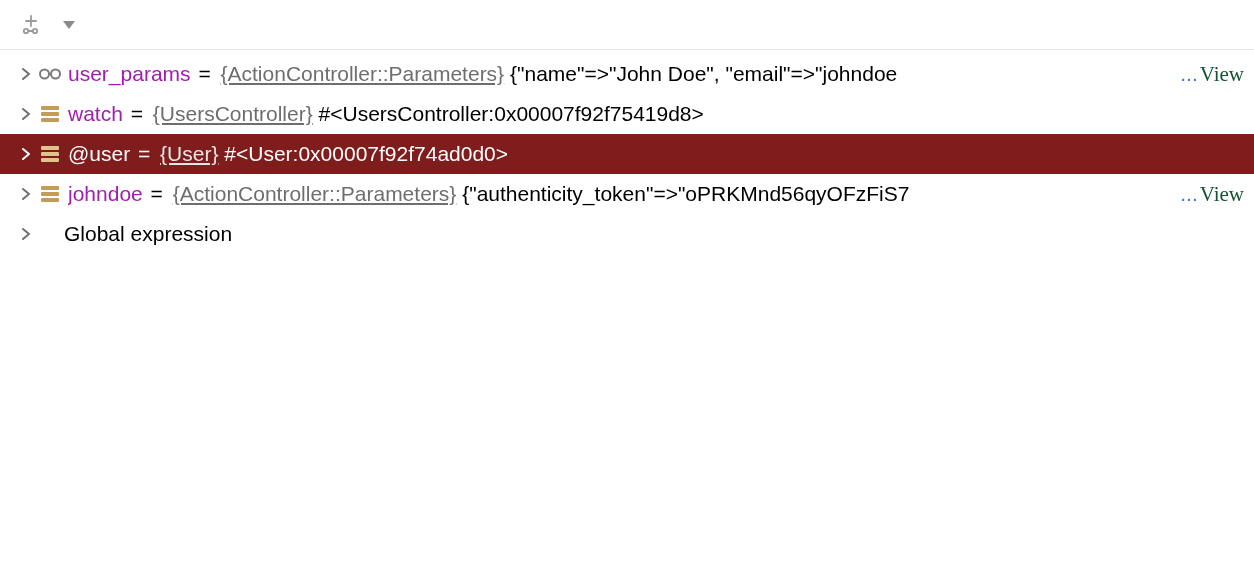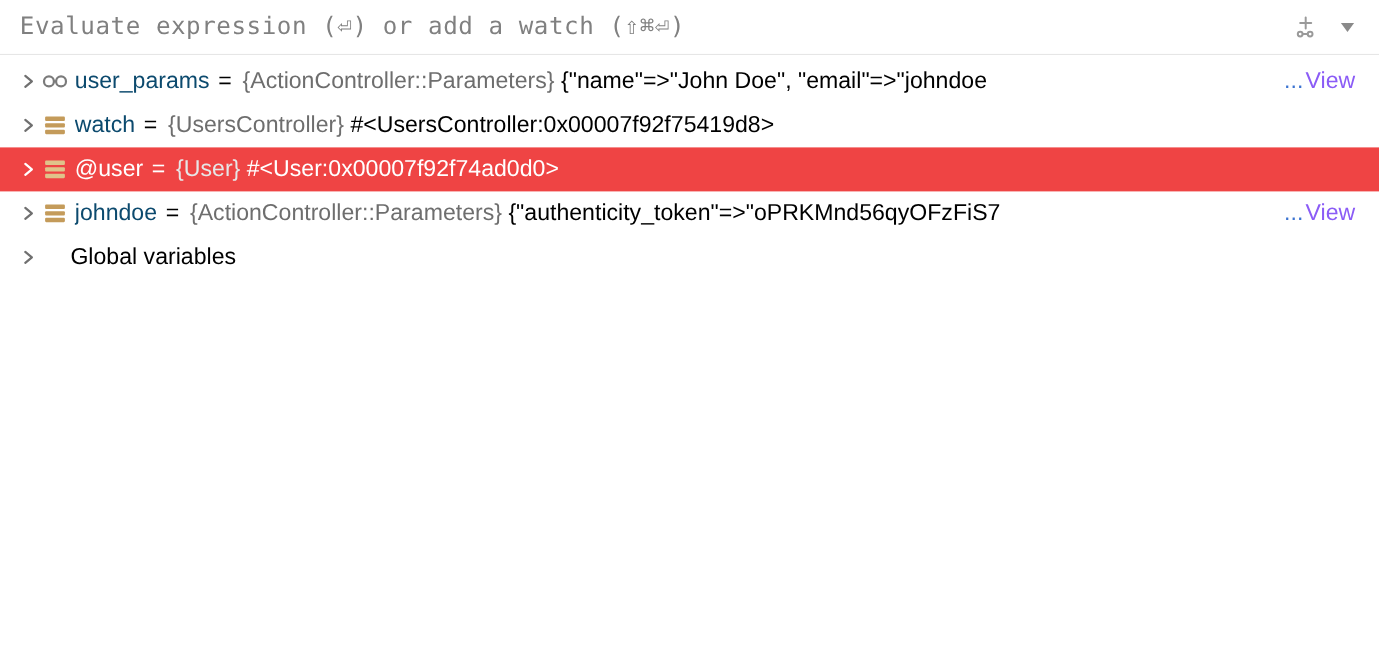--- a/index.html
+++ b/index.html
@@ -45,21 +45,21 @@
     .row {
       display: flex;
       align-items: center;
       height: 40px;
       padding-left: 16px;
       white-space: nowrap;
       overflow: hidden;
       font-size: 21px;
     }
     .row.selected {
-      background: #ef4444;
+      background: #7f1d1d;
       color: #ffffff;
       align-items: center;
     }
     .chevron {
       width: 20px;
       display: inline-flex;
       align-items: center;
       justify-content: center;
       color: #707070;
       flex-shrink: 0;
@@ -78,56 +78,56 @@
       flex-direction: column;
       gap: 2px;
       width: 18px;
     }
     .bars span {
       height: 4px;
       background: #c49b5a;
       border-radius: 1px;
     }
     .row.selected .bars span { background: #e0c38a; }
-    .var-name { color: #0c4a6e; }
+    .var-name { color: #a21caf; }
     .row.selected .var-name { color: #ffffff; }
     .eq { color: #000; margin: 0 4px 0 2px; }
     .row.selected .eq { color: #ffffff; }
-    .type { color: #6e6e6e; }
+    .type { color: #6e6e6e; text-decoration: underline; }
     .row.selected .type { color: #e6e6e6; }
     .value { color: #000; }
     .row.selected .value { color: #ffffff; }
     .flex-text {
       flex: 1;
       overflow: hidden;
       min-width: 0;
     }
     .ellipsis-link {
       color: #3b73d1;
       margin: 0 2px 0 0;
       flex-shrink: 0;
     }
     .view-link {
-      color: #8b5cf6;
-      margin-right: 22px;
+      color: #14532d;
+      margin-right: 10px;
       flex-shrink: 0;
       cursor: pointer;
+      font-family: Liberation Serif, serif;
     }
     .plain { color: #000; }
     .spacer-icon {
       width: 28px;
       flex-shrink: 0;
     }
     svg { display: block; }
   </style>
 </head>
 <body>
 
 <div class="header">
-  <div class="eval-input">Evaluate expression (⏎) or add a watch (⇧⌘⏎)</div>
   <div class="header-actions">
     <span class="icon-btn">
       <svg width="22" height="22" viewBox="0 0 22 22">
         <g stroke="#9a9a9a" stroke-width="1.8" fill="none" stroke-linecap="round">
           <line x1="11" y1="2" x2="11" y2="12"></line>
           <line x1="6" y1="7" x2="16" y2="7"></line>
           <circle cx="6" cy="17" r="2.2"></circle>
           <circle cx="15" cy="17" r="2.2"></circle>
           <line x1="8.2" y1="17" x2="12.8" y2="17"></line>
         </g>
@@ -208,15 +208,15 @@
       <span class="ellipsis-link">...</span>
       <span class="view-link">View</span>
     </div>
     <div class="row">
       <span class="chevron">
         <svg width="10" height="14" viewBox="0 0 10 14">
           <polyline points="2,2 8,7 2,12" fill="none" stroke="#707070" stroke-width="2" stroke-linecap="round" stroke-linejoin="round"></polyline>
         </svg>
       </span>
       <span class="spacer-icon"></span>
-      <span class="plain flex-text">Global variables</span>
+      <span class="plain flex-text">Global expression</span>
     </div>
   </div>
 
 </body></html>

